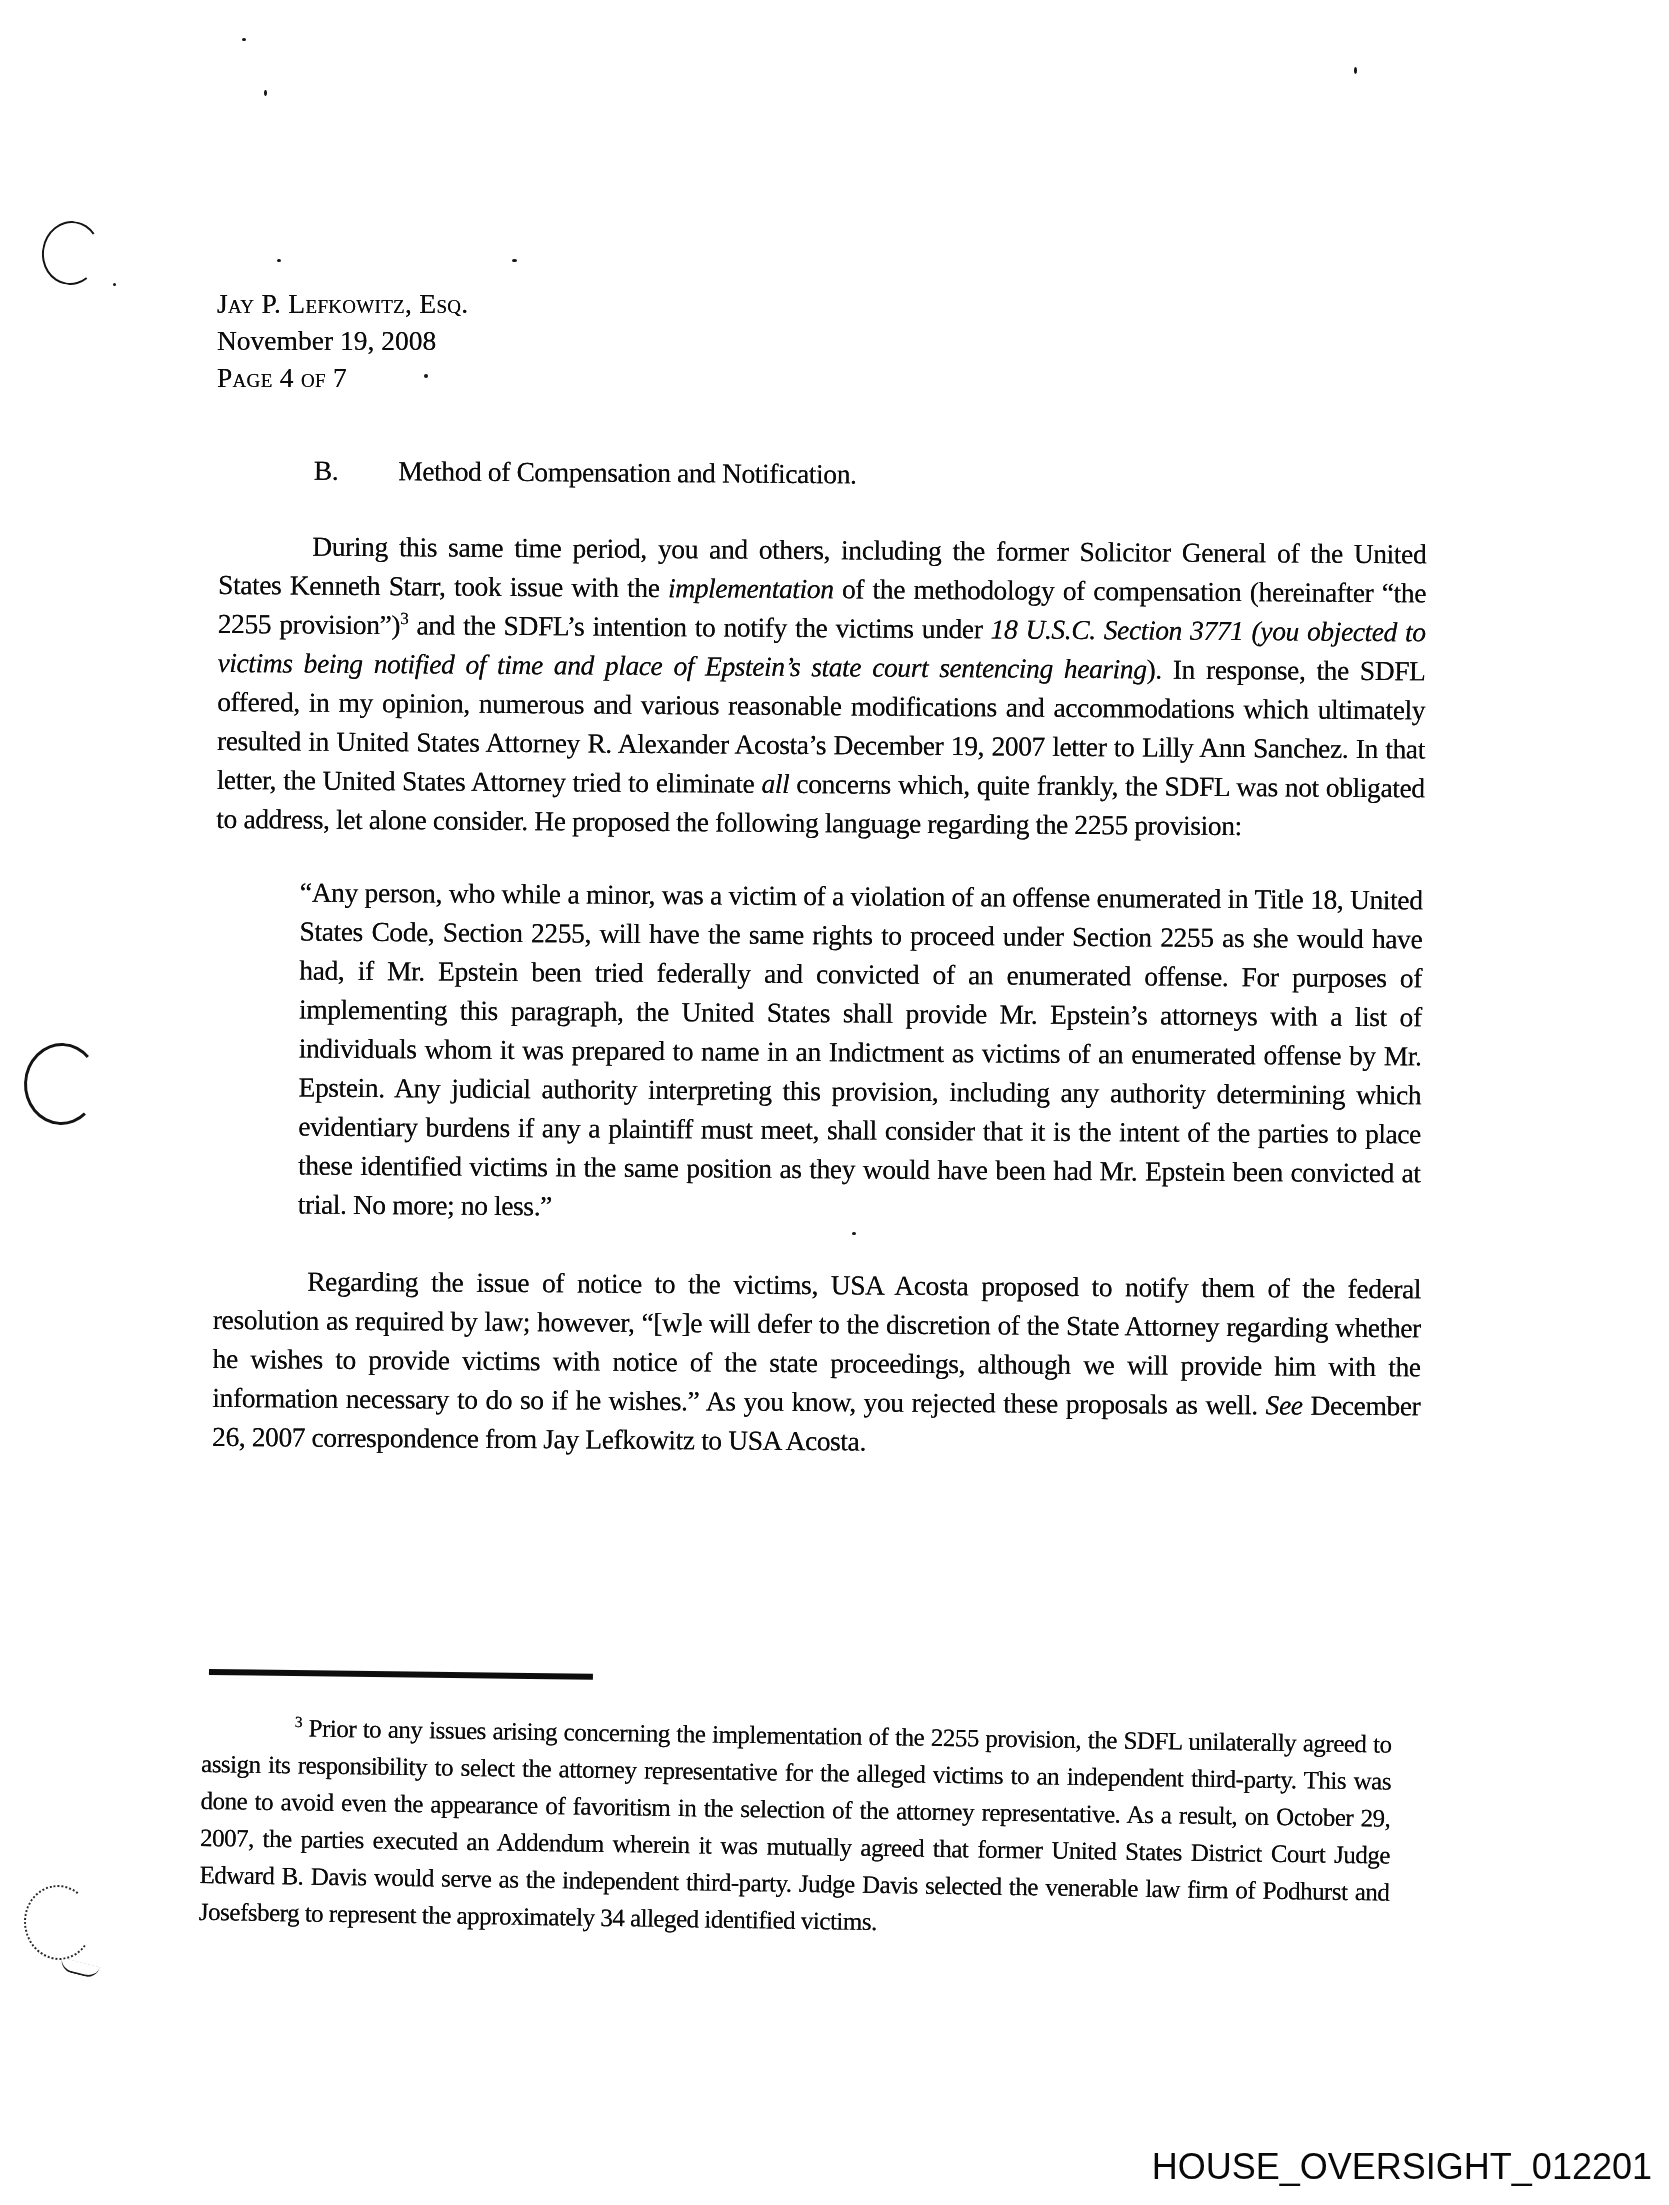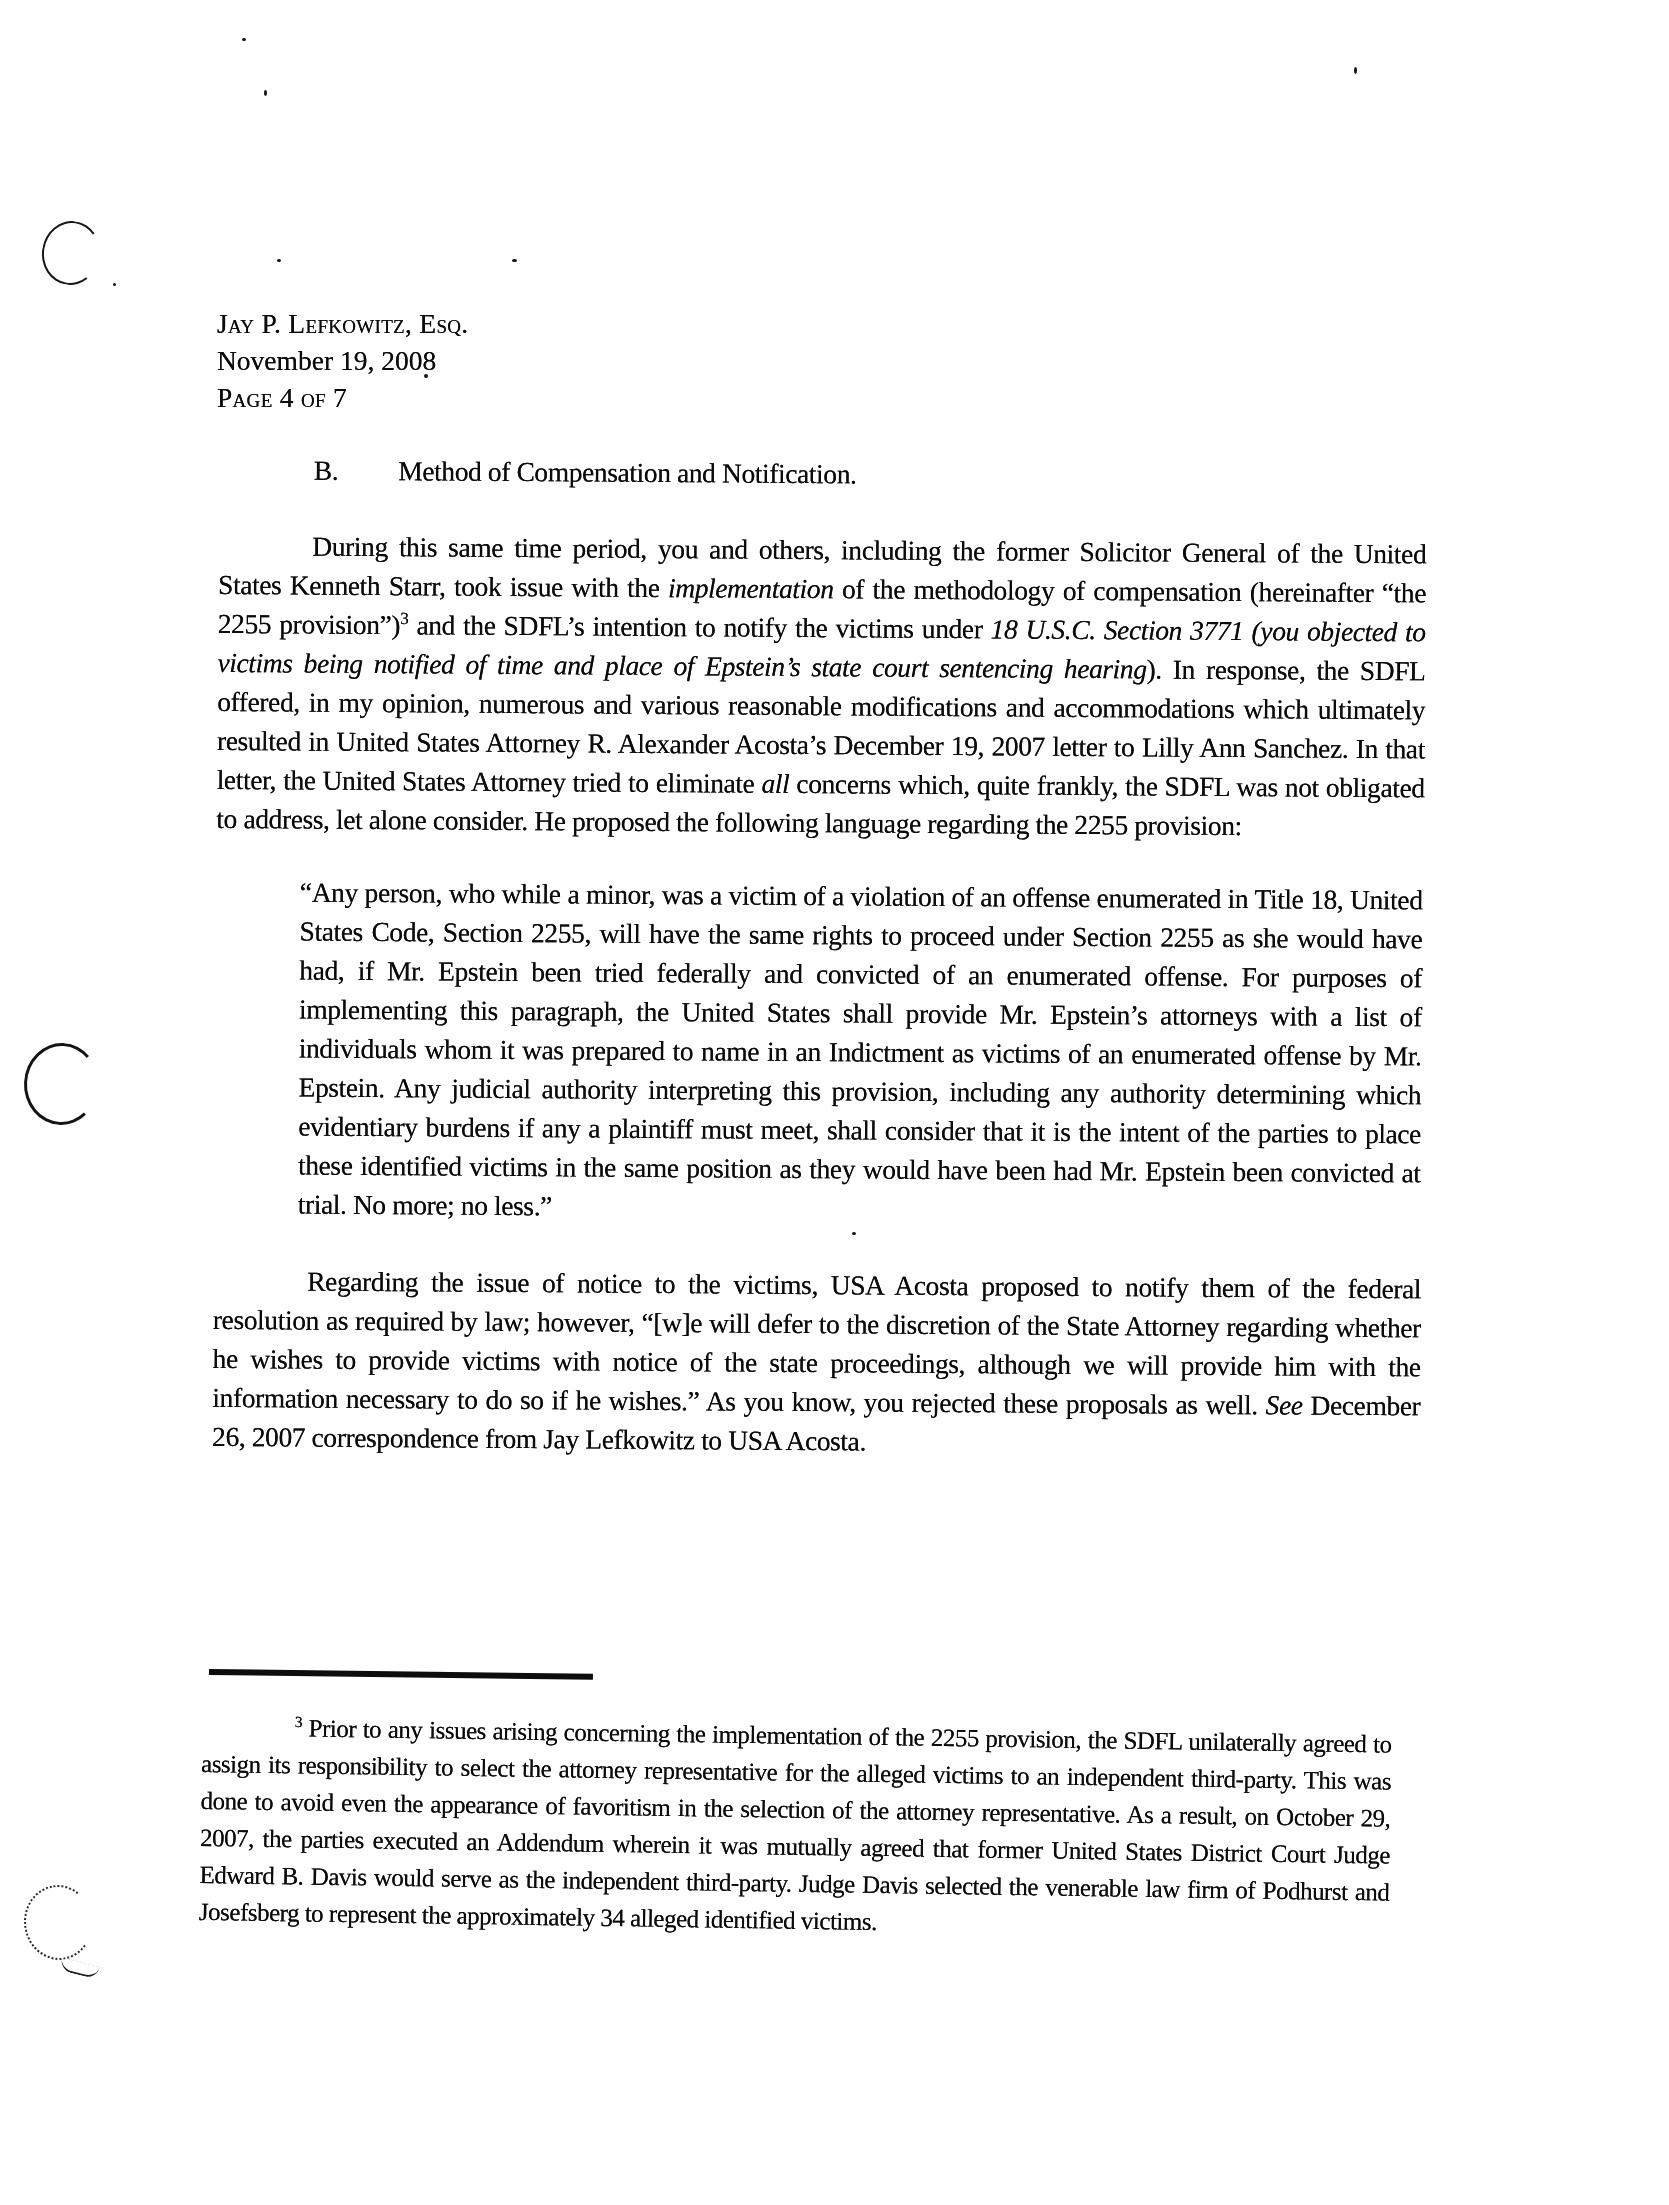--- a/index.html
+++ b/index.html
@@ -13,21 +13,21 @@
     text-shadow:0 0 0.3px rgba(0,0,0,.85);
   }
   
   .punch{position:absolute;border-radius:50%;border:2.6px solid #141414;border-right-color:transparent;background:transparent;}
   .punch-1{left:42px;top:221px;width:54px;height:60px;transform:rotate(9deg);}
   .punch-2{left:24px;top:1043px;width:69px;height:76px;border-width:3.3px;transform:rotate(3deg);}
   .punch-3{left:23.6px;top:1885px;width:65px;height:71px;border-style:dotted;border-width:2.6px;transform:rotate(-8deg);opacity:.9;}
   .arc-frag{position:absolute;left:60px;top:1962px;width:39px;height:10.5px;border-bottom:2.6px solid #1a1a1a;border-radius:0 0 19.6px 19.6px;transform:rotate(14deg);}
   .speck{position:absolute;background:#161616;border-radius:50%;}
   
-  .letterhead{position:absolute;left:217px;top:285px;font-size:27.5px;line-height:37px;margin-top:20px;}
+  .letterhead{position:absolute;left:217px;top:285px;font-size:27.5px;line-height:37px;}
   .smallcaps{font-variant:small-caps;letter-spacing:0.3px;}
   
   .content{
     position:absolute;left:219px;top:450px;width:1208px;
     font-size:27.5px;line-height:39px;letter-spacing:-0.4px;
     transform:rotate(0.4deg);transform-origin:0 0;
   }
   .heading{margin:0 0 37px 95px;}
   .heading .htitle{margin-left:60px;}
   .body-par{margin:0;text-align:justify;text-align-last:left;text-indent:94px;}
@@ -93,15 +93,16 @@
       <span>Regarding the issue of notice to the victims, USA Acosta proposed to notify them of the federal resolution as required by law; however, “[w]e will defer to the discretion of the State Attorney regarding whether he wishes to provide victims with notice of the state proceedings, although we will provide him with the information necessary to do so if he wishes.” As you know, you rejected these proposals as well. </span><em>See</em><span> December 26, 2007 correspondence from Jay Lefkowitz to USA Acosta.</span>
     </p>
 
   </main>
 
   <div class="fnrule"></div>
   <div class="footnote-block">
     <sup>3</sup><span> Prior to any issues arising concerning the implementation of the 2255 provision, the SDFL unilaterally agreed to assign its responsibility to select the attorney representative for the alleged victims to an independent third-party. This was done to avoid even the appearance of favoritism in the selection of the attorney representative. As a result, on October 29, 2007, the parties executed an Addendum wherein it was mutually agreed that former United States District Court Judge Edward B. Davis would serve as the independent third-party. Judge Davis selected the venerable law firm of Podhurst and Josefsberg to represent the approximately 34 alleged identified victims.</span>
   </div>
 
+  <div class="stamp">HOUSE_OVERSIGHT_012201</div>
 
 </div>
 
 
 </body></html>

